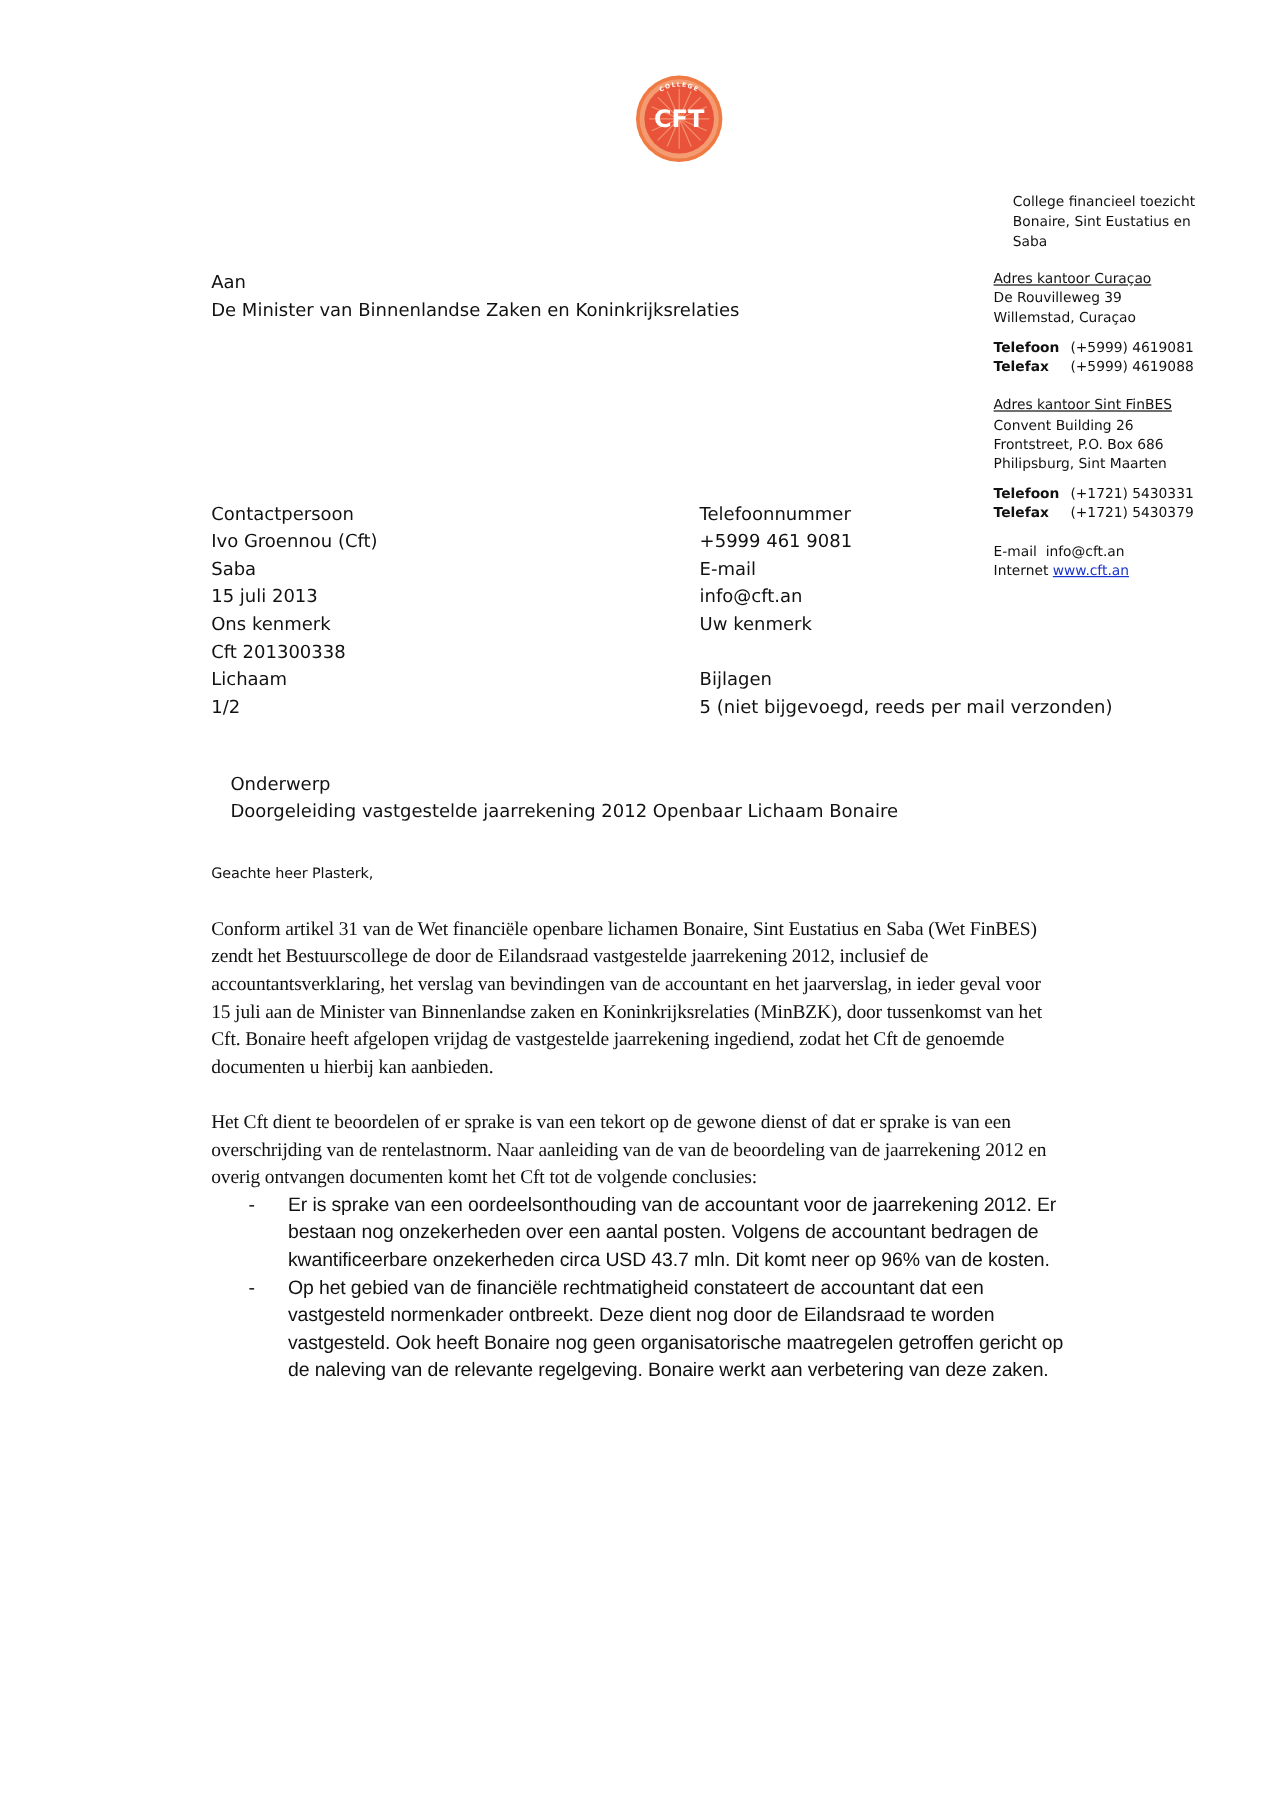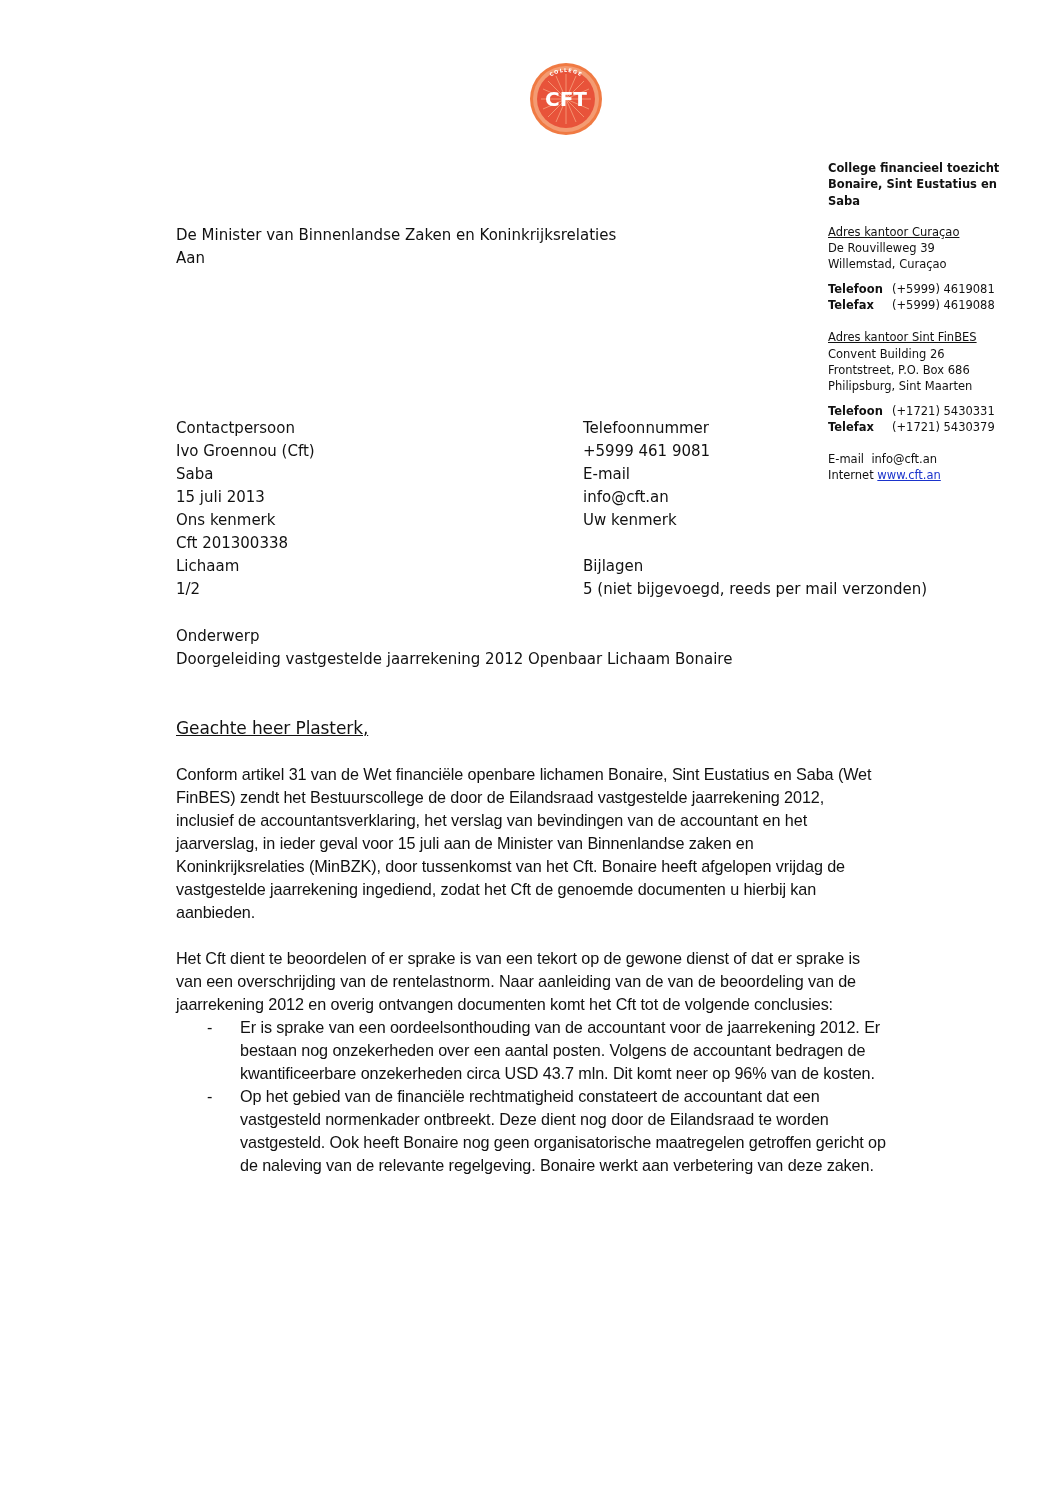--- a/index.html
+++ b/index.html
@@ -7,45 +7,45 @@
       width: 1058px; height: 1497px; position: relative; overflow: hidden;
       font-family: "DejaVu Sans", sans-serif; color: #111111;
     }
     .logo {
       position: absolute; left: 529px; top: 62px; width: 74px; height: 74px;
     }
     .sidebar {
       position: absolute; left: 828px; top: 160px; width: 200px;
       font-size: 11.5px; line-height: 16.3px; font-family: "DejaVu Sans", sans-serif;
     }
-    .sidebar .org { font-weight: bold; }
+    .sidebar .org { font-weight: normal; margin-left: 16px; }
     .sidebar .ul { text-decoration: underline; }
     .sidebar .row { white-space: nowrap; }
     .sidebar .lbl { display: inline-block; width: 64px; font-weight: bold; }
     .sidebar a { color: #1a33cc; text-decoration: underline; }
     .gap-sm { height: 8px; }
     .gap-md { height: 15px; }
     .gap-lg { height: 16px; }
 
     .main { position: absolute; left: 176px; font-size: 15px; line-height: 23px; }
     .addressee { top: 224px; }
     .meta { position: absolute; top: 417px; left: 176px; width: 800px; font-size: 15px; line-height: 23px; }
     .meta .col { position: absolute; top: 0; }
     .meta .col.left { left: 0; }
     .meta .col.right { left: 407px; }
     .meta .item { height: 23px; white-space: nowrap; }
 
-    .subject { top: 625px; }
+    .subject { top: 642px; margin-left: 16px; }
     .body {
       position: absolute; left: 176px; top: 717px; width: 710px;
       font-family: "Liberation Sans", sans-serif; font-size: 16.2px; line-height: 23px;
       letter-spacing: -0.1px;
     }
-    .body p { margin: 0; }
-    .body .salute { font-family: "DejaVu Sans", sans-serif; font-size: 17px; margin-bottom: 23px; text-decoration: underline; }
+    .body p { margin: 0; font-family: Liberation Serif, serif; }
+    .body .salute { font-family: "DejaVu Sans", sans-serif; font-size: 12px; margin-bottom: 23px; }
     .body .para { margin-bottom: 23px; }
     .body .para.last { margin-bottom: 0; }
     .bullets { list-style: none; margin: 0; padding: 0; }
     .bullets li { position: relative; padding-left: 64px; }
     .bullets .dash { position: absolute; left: 31px; top: 0; }
   </style>
 </head>
 <body>
 
 <div class="logo">
@@ -98,22 +98,22 @@
     <div class="gap-sm"></div>
     <div class="row"><span class="lbl">Telefoon</span><span>(+1721) 5430331</span></div>
     <div class="row"><span class="lbl">Telefax</span><span>(+1721) 5430379</span></div>
   </div>
   <div class="gap-lg"></div>
   <div class="row"><span>E-mail</span>&nbsp;&nbsp;<span>info@cft.an</span></div>
   <div class="row"><span>Internet</span> <a>www.cft.an</a></div>
 </div>
 
 <div class="main addressee">
+  <div>Aan</div>
   <div>De Minister van Binnenlandse Zaken en Koninkrijksrelaties</div>
-  <div>Aan</div>
 </div>
 
 <div class="meta">
   <div class="col left">
     <div class="item">Contactpersoon</div>
     <div class="item">Ivo Groennou (Cft)</div>
     <div class="item">Saba</div>
     <div class="item">15 juli 2013</div>
     <div class="item">Ons kenmerk</div>
     <div class="item">Cft 201300338</div>

